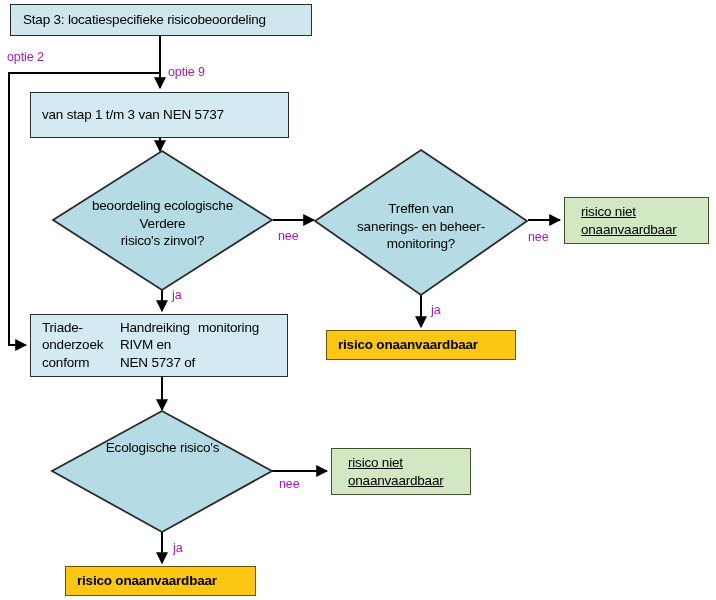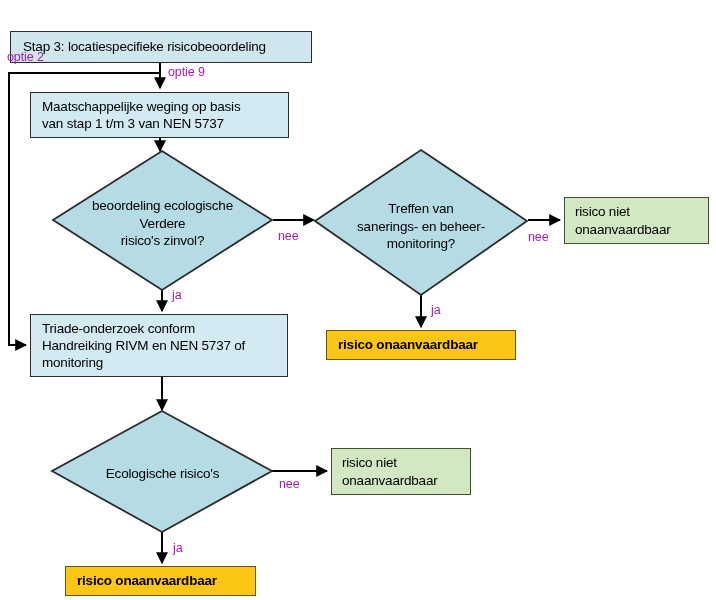--- a/index.html
+++ b/index.html
@@ -35,21 +35,22 @@
     letter-spacing: -0.2px;
   }
   .node.process {
     border: 1.6px solid #2b2b2b;
     background: #d3eaf2;
     padding: 4px 11px;
   }
   .node.terminator-green {
     border: 1.6px solid #44512f;
     background: #d2e8c2;
-    padding: 4px 10px;
+    padding: 4px 16px;
+    text-decoration: underline;
   }
   .node.terminator-orange {
     border: 1.6px solid #6e5400;
     background: #fbc614;
     padding: 14px 11px;
     font-weight: bold;
   }
   .node.title-box {
     border: 1.6px solid #2b2b2b;
     background: #cfe6ee;
@@ -111,26 +112,25 @@
 
     <path d="M 162 532 L 162 563" stroke="#000" stroke-width="2" fill="none" marker-end="url(#arrow)"></path>
 
     <polygon points="162,151 272,220 162,290 53,220" fill="#b5dce5" stroke="#2b2b2b" stroke-width="1.8"></polygon>
 
     <polygon points="421,150 527,221 421,295 315,221" fill="#b5dce5" stroke="#2b2b2b" stroke-width="1.8"></polygon>
 
     <polygon points="162,411 272,471 162,532 52,471" fill="#b5dce5" stroke="#2b2b2b" stroke-width="1.8"></polygon>
   </svg>
 
-  <div class="node title-box" style="left:10px; top:4px; width:302px; height:32px;margin-top:27px;">
+  <div class="node title-box" style="left:10px; top:4px; width:302px; height:32px;">
     <span>Stap 3: locatiespecifieke risicobeoordeling</span>
   </div>
 
   <div class="node process" style="left:30px; top:92px; width:259px; height:46px; flex-direction:column; justify-content:center; align-items:flex-start;">
-    <span>Maatschappelijke weging op basis</span>
     <span>van stap 1 t/m 3 van NEN 5737</span>
   </div>
 
   <div class="decision-label" style="left:55px; top:197px; width:215px;">
     <span>beoordeling ecologische</span>
     <span>Verdere</span>
     <span>risico's zinvol?</span>
   </div>
 
   <div class="decision-label" style="left:320px; top:200px; width:202px;">
@@ -141,27 +141,27 @@
 
   <div class="node terminator-green" style="left:564px; top:197px; width:145px; height:47px; flex-direction:column; justify-content:center; align-items:flex-start;">
     <span>risico niet</span>
     <span>onaanvaardbaar</span>
   </div>
 
   <div class="node terminator-orange" style="left:326px; top:330px; width:190px; height:28px; align-items:center;">
     <span>risico onaanvaardbaar</span>
   </div>
 
-  <div class="node process" style="left:30px; top:314px; width:258px; height:63px; flex-direction:column; justify-content:center; align-items:flex-start;">
+  <div class="node process" style="left:30px; top:314px; width:258px; height:63px; flex-direction:row; justify-content:center; align-items:flex-start;">
     <span>Triade-onderzoek conform</span>
     <span>Handreiking RIVM en NEN 5737 of</span>
     <span>monitoring</span>
   </div>
 
-  <div class="decision-label" style="left:60px; top:465px; width:205px;">
+  <div class="decision-label" style="left:60px; top:439px; width:205px;">
     <span>Ecologische risico's</span>
   </div>
 
   <div class="node terminator-green" style="left:331px; top:448px; width:140px; height:47px; flex-direction:column; justify-content:center; align-items:flex-start;">
     <span>risico niet</span>
     <span>onaanvaardbaar</span>
   </div>
 
   <div class="node terminator-orange" style="left:65px; top:566px; width:191px; height:28px; align-items:center;">
     <span>risico onaanvaardbaar</span>

